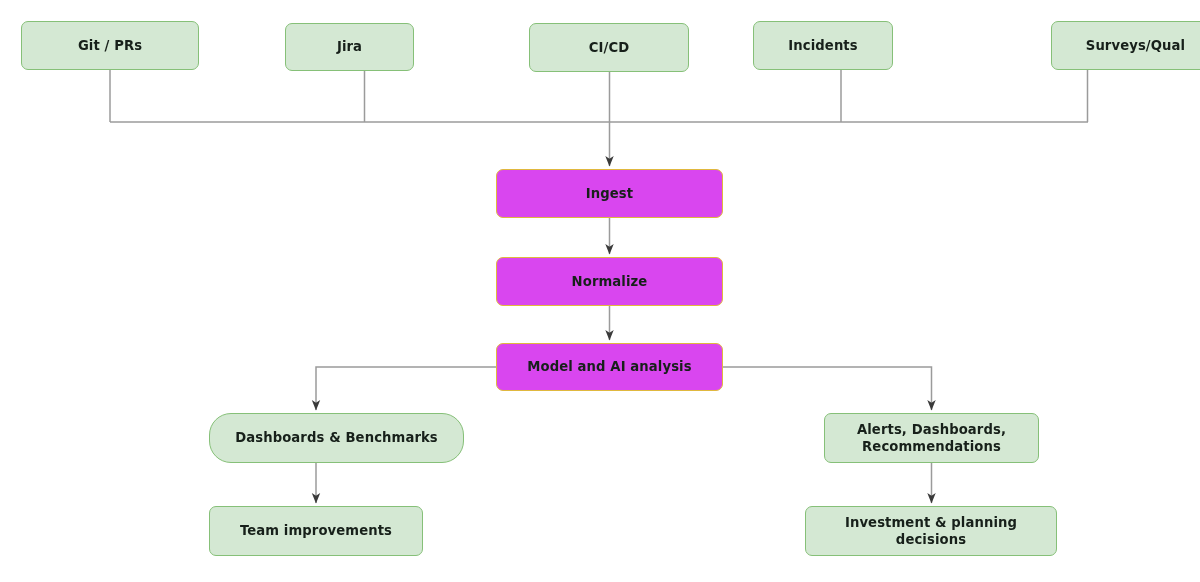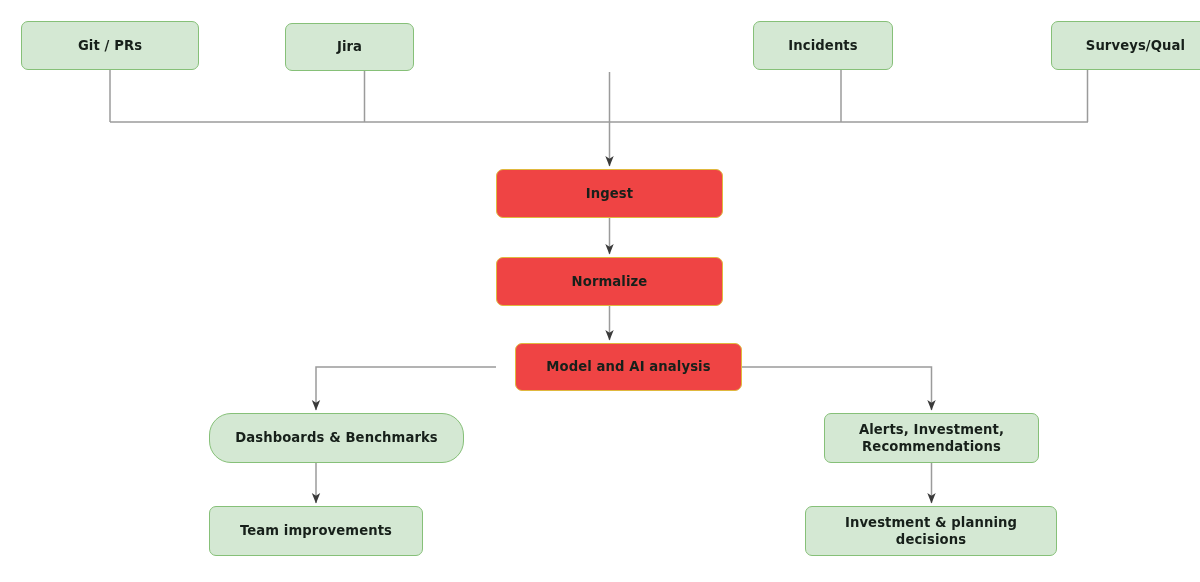--- a/index.html
+++ b/index.html
@@ -42,21 +42,21 @@
     color: #17201a;
     letter-spacing: 0.1px;
     padding: 8px 8px;
     z-index: 2;
   }
   .node.green {
     background: #d4e8d3;
     border-color: #86c078;
   }
   .node.yellow {
-    background: #ef4444;
+    background: #d946ef;
     border-color: #e0b83e;
     text-align: right;
   }
   .node-label {
     display: block;
     white-space: pre-line;
   }
 </style>
 </head>
 <body>
@@ -91,51 +91,54 @@
   </svg>
 
   <div class="node green" style="left:21px; top:21px; width:178px; height:49px;">
     <span class="node-label">Git / PRs</span>
   </div>
 
   <div class="node green" style="left:285px; top:23px; width:129px; height:48px;">
     <span class="node-label">Jira</span>
   </div>
 
+  <div class="node green" style="left:529px; top:23px; width:160px; height:49px;">
+    <span class="node-label">CI/CD</span>
+  </div>
 
   <div class="node green" style="left:753px; top:21px; width:140px; height:49px;">
     <span class="node-label">Incidents</span>
   </div>
 
   <div class="node green" style="left:1051px; top:21px; width:169px; height:49px;">
     <span class="node-label">Surveys/Qual</span>
   </div>
 
   <div class="node yellow" style="left:496px; top:169px; width:227px; height:49px;">
     <span class="node-label">Ingest</span>
   </div>
 
   <div class="node yellow" style="left:496px; top:257px; width:227px; height:49px;">
     <span class="node-label">Normalize</span>
   </div>
 
-  <div class="node yellow" style="left:496px; top:343px; width:227px; height:48px;margin-left:19px;">
+  <div class="node yellow" style="left:496px; top:343px; width:227px; height:48px;">
     <span class="node-label">Model and AI analysis</span>
   </div>
 
   <div class="node green" style="left:209px; top:413px; width:255px; height:50px;border-radius:22px;">
     <span class="node-label">Dashboards &amp; Benchmarks</span>
   </div>
 
   <div class="node green" style="left:209px; top:506px; width:214px; height:50px;">
     <span class="node-label">Team improvements</span>
   </div>
 
   <div class="node green" style="left:824px; top:413px; width:215px; height:50px;">
-    <span class="node-label">Alerts, Investment,
+    <span class="node-label">Alerts, Dashboards,
 Recommendations</span>
   </div>
 
   <div class="node green" style="left:805px; top:506px; width:252px; height:50px;">
     <span class="node-label">Investment &amp; planning decisions</span>
   </div>
 
 </div>
 
 </body></html>

